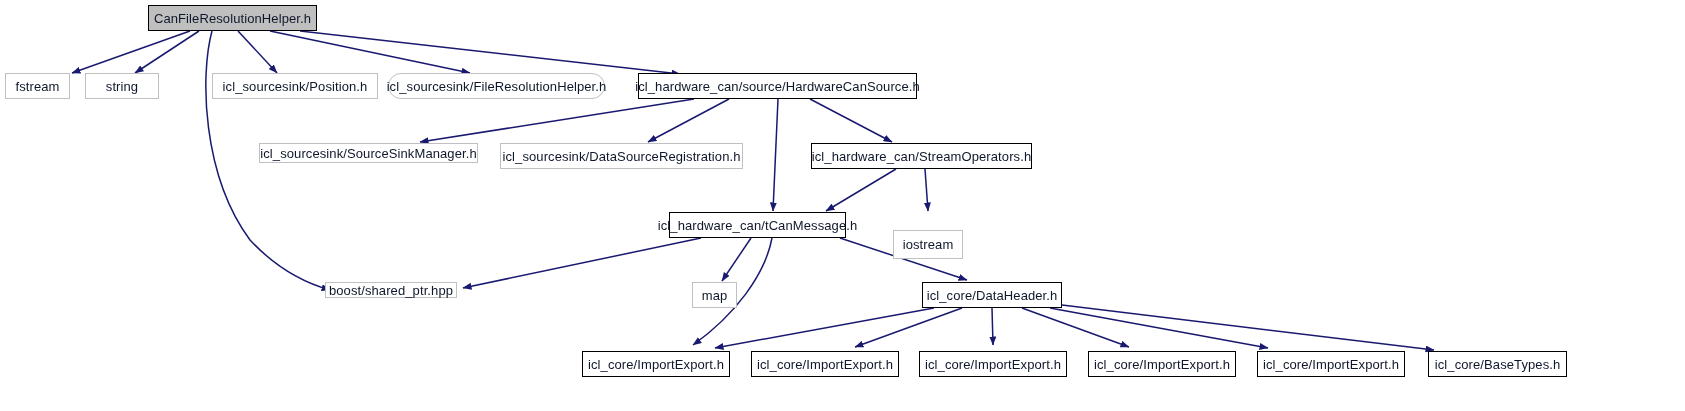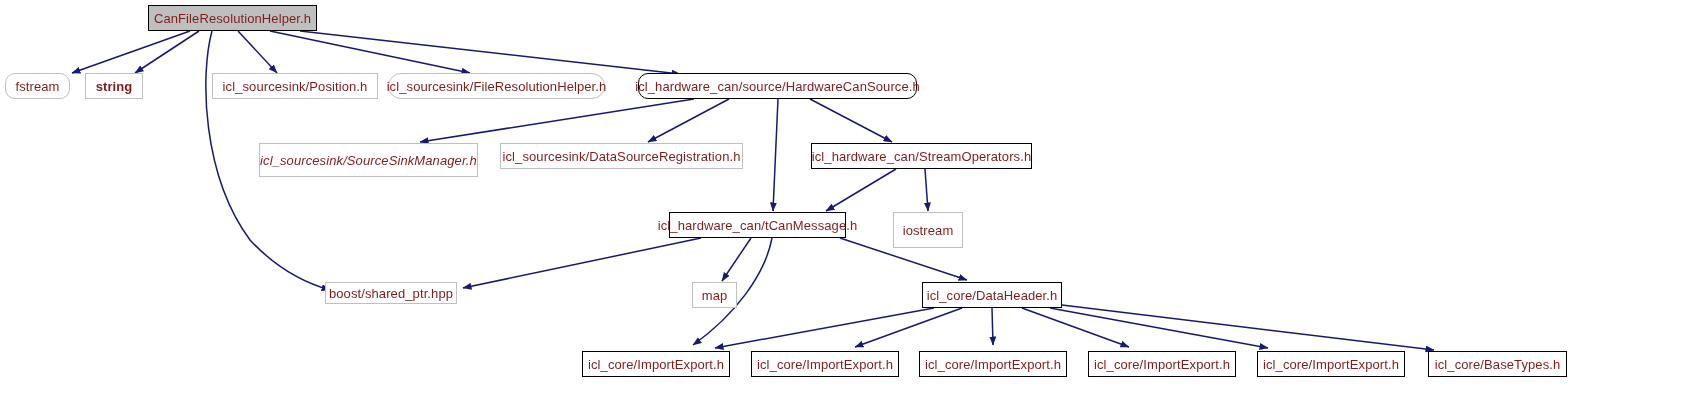--- a/index.html
+++ b/index.html
@@ -24,21 +24,21 @@
     pointer-events: none;
   }
   .node {
     position: absolute;
     box-sizing: border-box;
     display: flex;
     align-items: center;
     justify-content: center;
     font-size: 13px;
     line-height: 1;
-    color: #7f1d1d;
+    color: #0f172a;
     white-space: nowrap;
     background: #ffffff;
     border: 1px solid #c0c0c0;
     letter-spacing: 0.1px;
   }
   .node.local {
     border: 1px solid #000000;
   }
   .node.root {
     border: 1px solid #000000;
@@ -103,51 +103,51 @@
 
     <path class="edge" d="M 1050,308 L 1268,348" fill="none" stroke="#191970" stroke-width="1.5" marker-end="url(#arrowhead)"></path>
 
     <path class="edge" d="M 1062,305 L 1434,350" fill="none" stroke="#191970" stroke-width="1.5" marker-end="url(#arrowhead)"></path>
   </svg>
 
   <div id="node-layer">
       <div class="node root" style="left: 148px; top: 5px; width: 169px; height: 26px;">
         <span class="node-label">CanFileResolutionHelper.h</span>
       </div>
-      <div class="node system" style="left: 5px; top: 73px; width: 65px; height: 26px; border-radius: 10px;">
+      <div class="node system" style="left: 5px; top: 73px; width: 65px; height: 26px;">
         <span class="node-label">fstream</span>
       </div>
-      <div class="node system" style="left: 85px; top: 73px; width: 58px; height: 26px; font-weight: bold;">
+      <div class="node system" style="left: 85px; top: 73px; width: 74px; height: 26px;">
         <span class="node-label">string</span>
       </div>
       <div class="node system" style="left: 212px; top: 73px; width: 166px; height: 26px;">
         <span class="node-label">icl_sourcesink/Position.h</span>
       </div>
       <div class="node system" style="left: 388px; top: 73px; width: 217px; height: 26px; border-radius: 13px;">
         <span class="node-label">icl_sourcesink/FileResolutionHelper.h</span>
       </div>
-      <div class="node local" style="left: 638px; top: 73px; width: 279px; height: 26px; border-radius: 10px;">
+      <div class="node local" style="left: 638px; top: 73px; width: 279px; height: 26px;">
         <span class="node-label">icl_hardware_can/source/HardwareCanSource.h</span>
       </div>
-      <div class="node system" style="left: 259px; top: 143px; width: 219px; height: 34px; font-style: italic;">
+      <div class="node system" style="left: 259px; top: 143px; width: 219px; height: 20px;">
         <span class="node-label">icl_sourcesink/SourceSinkManager.h</span>
       </div>
       <div class="node system" style="left: 500px; top: 143px; width: 243px; height: 26px;">
         <span class="node-label">icl_sourcesink/DataSourceRegistration.h</span>
       </div>
       <div class="node local" style="left: 811px; top: 143px; width: 221px; height: 26px;">
         <span class="node-label">icl_hardware_can/StreamOperators.h</span>
       </div>
       <div class="node local" style="left: 669px; top: 212px; width: 177px; height: 26px;">
         <span class="node-label">icl_hardware_can/tCanMessage.h</span>
       </div>
-      <div class="node system" style="left: 893px; top: 212px; width: 70px; height: 36px;">
+      <div class="node system" style="left: 893px; top: 230px; width: 70px; height: 29px;">
         <span class="node-label">iostream</span>
       </div>
-      <div class="node system" style="left: 325px; top: 282px; width: 132px; height: 22px;">
+      <div class="node system" style="left: 325px; top: 282px; width: 132px; height: 16px;">
         <span class="node-label">boost/shared_ptr.hpp</span>
       </div>
       <div class="node system" style="left: 692px; top: 282px; width: 45px; height: 26px;">
         <span class="node-label">map</span>
       </div>
       <div class="node local" style="left: 922px; top: 282px; width: 140px; height: 26px; align-items: center;">
         <span class="node-label">icl_core/DataHeader.h</span>
       </div>
       <div class="node local" style="left: 582px; top: 351px; width: 148px; height: 26px;">
         <span class="node-label">icl_core/ImportExport.h</span>

